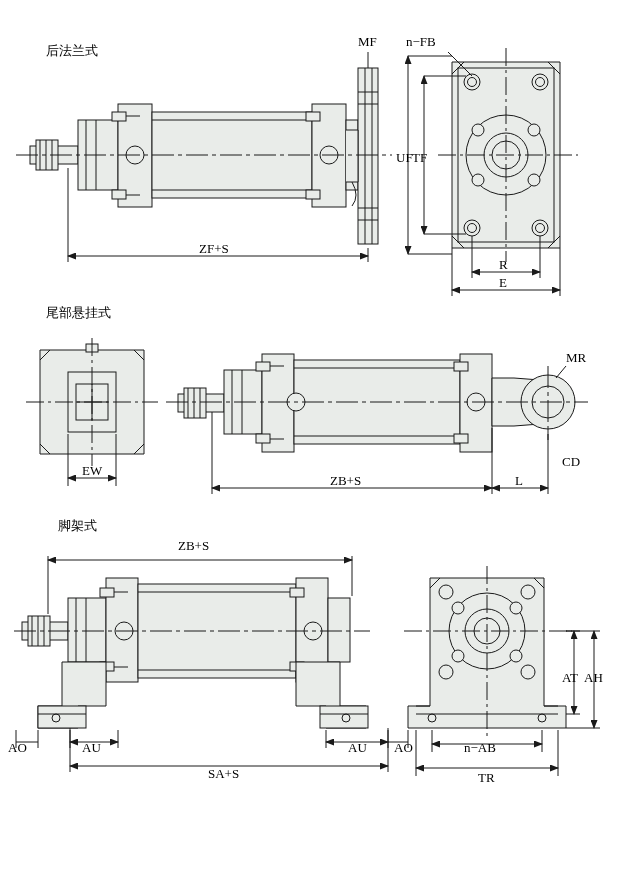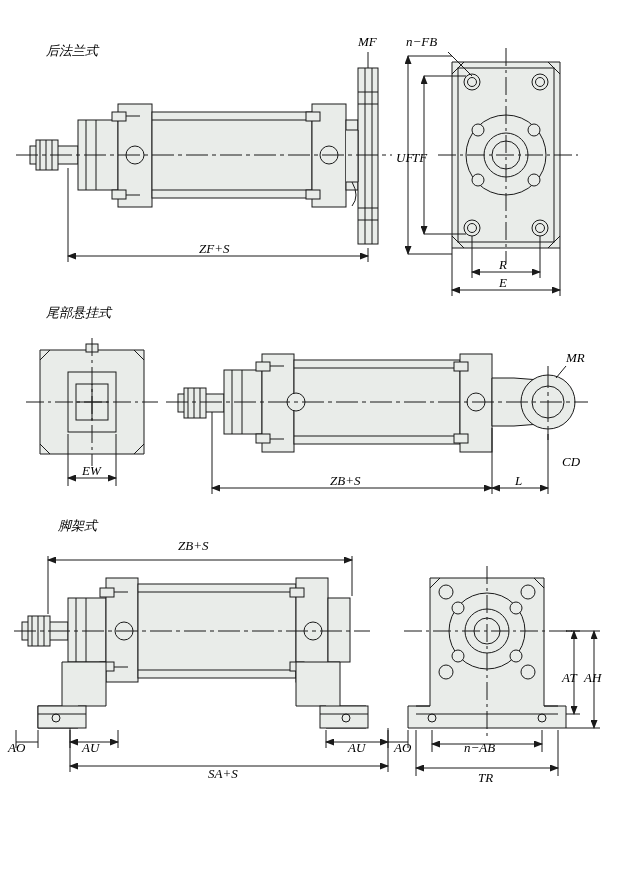--- a/index.html
+++ b/index.html
@@ -3,21 +3,21 @@
 <meta charset="utf-8">
 <style>
   html,body{margin:0;padding:0;}
   body{
     width:620px;height:876px;
     background:#ffffff;
     font-family:"Liberation Serif", serif;
     color:#000;
     overflow:hidden;
   }
-  #sheet{position:relative;width:620px;height:876px;font-style:italic;}
+  #sheet{position:relative;width:620px;height:876px;}
   svg{display:block;}
   .cn{font-family:"DejaVu Sans", sans-serif;font-size:13px;}
   .lbl{font-family:"Liberation Serif", serif;font-size:13px;}
   text{fill:#000;}
 </style>
 </head>
 <body>
 
 <div id="sheet">
 <svg width="620" height="876" viewBox="0 0 620 876">

